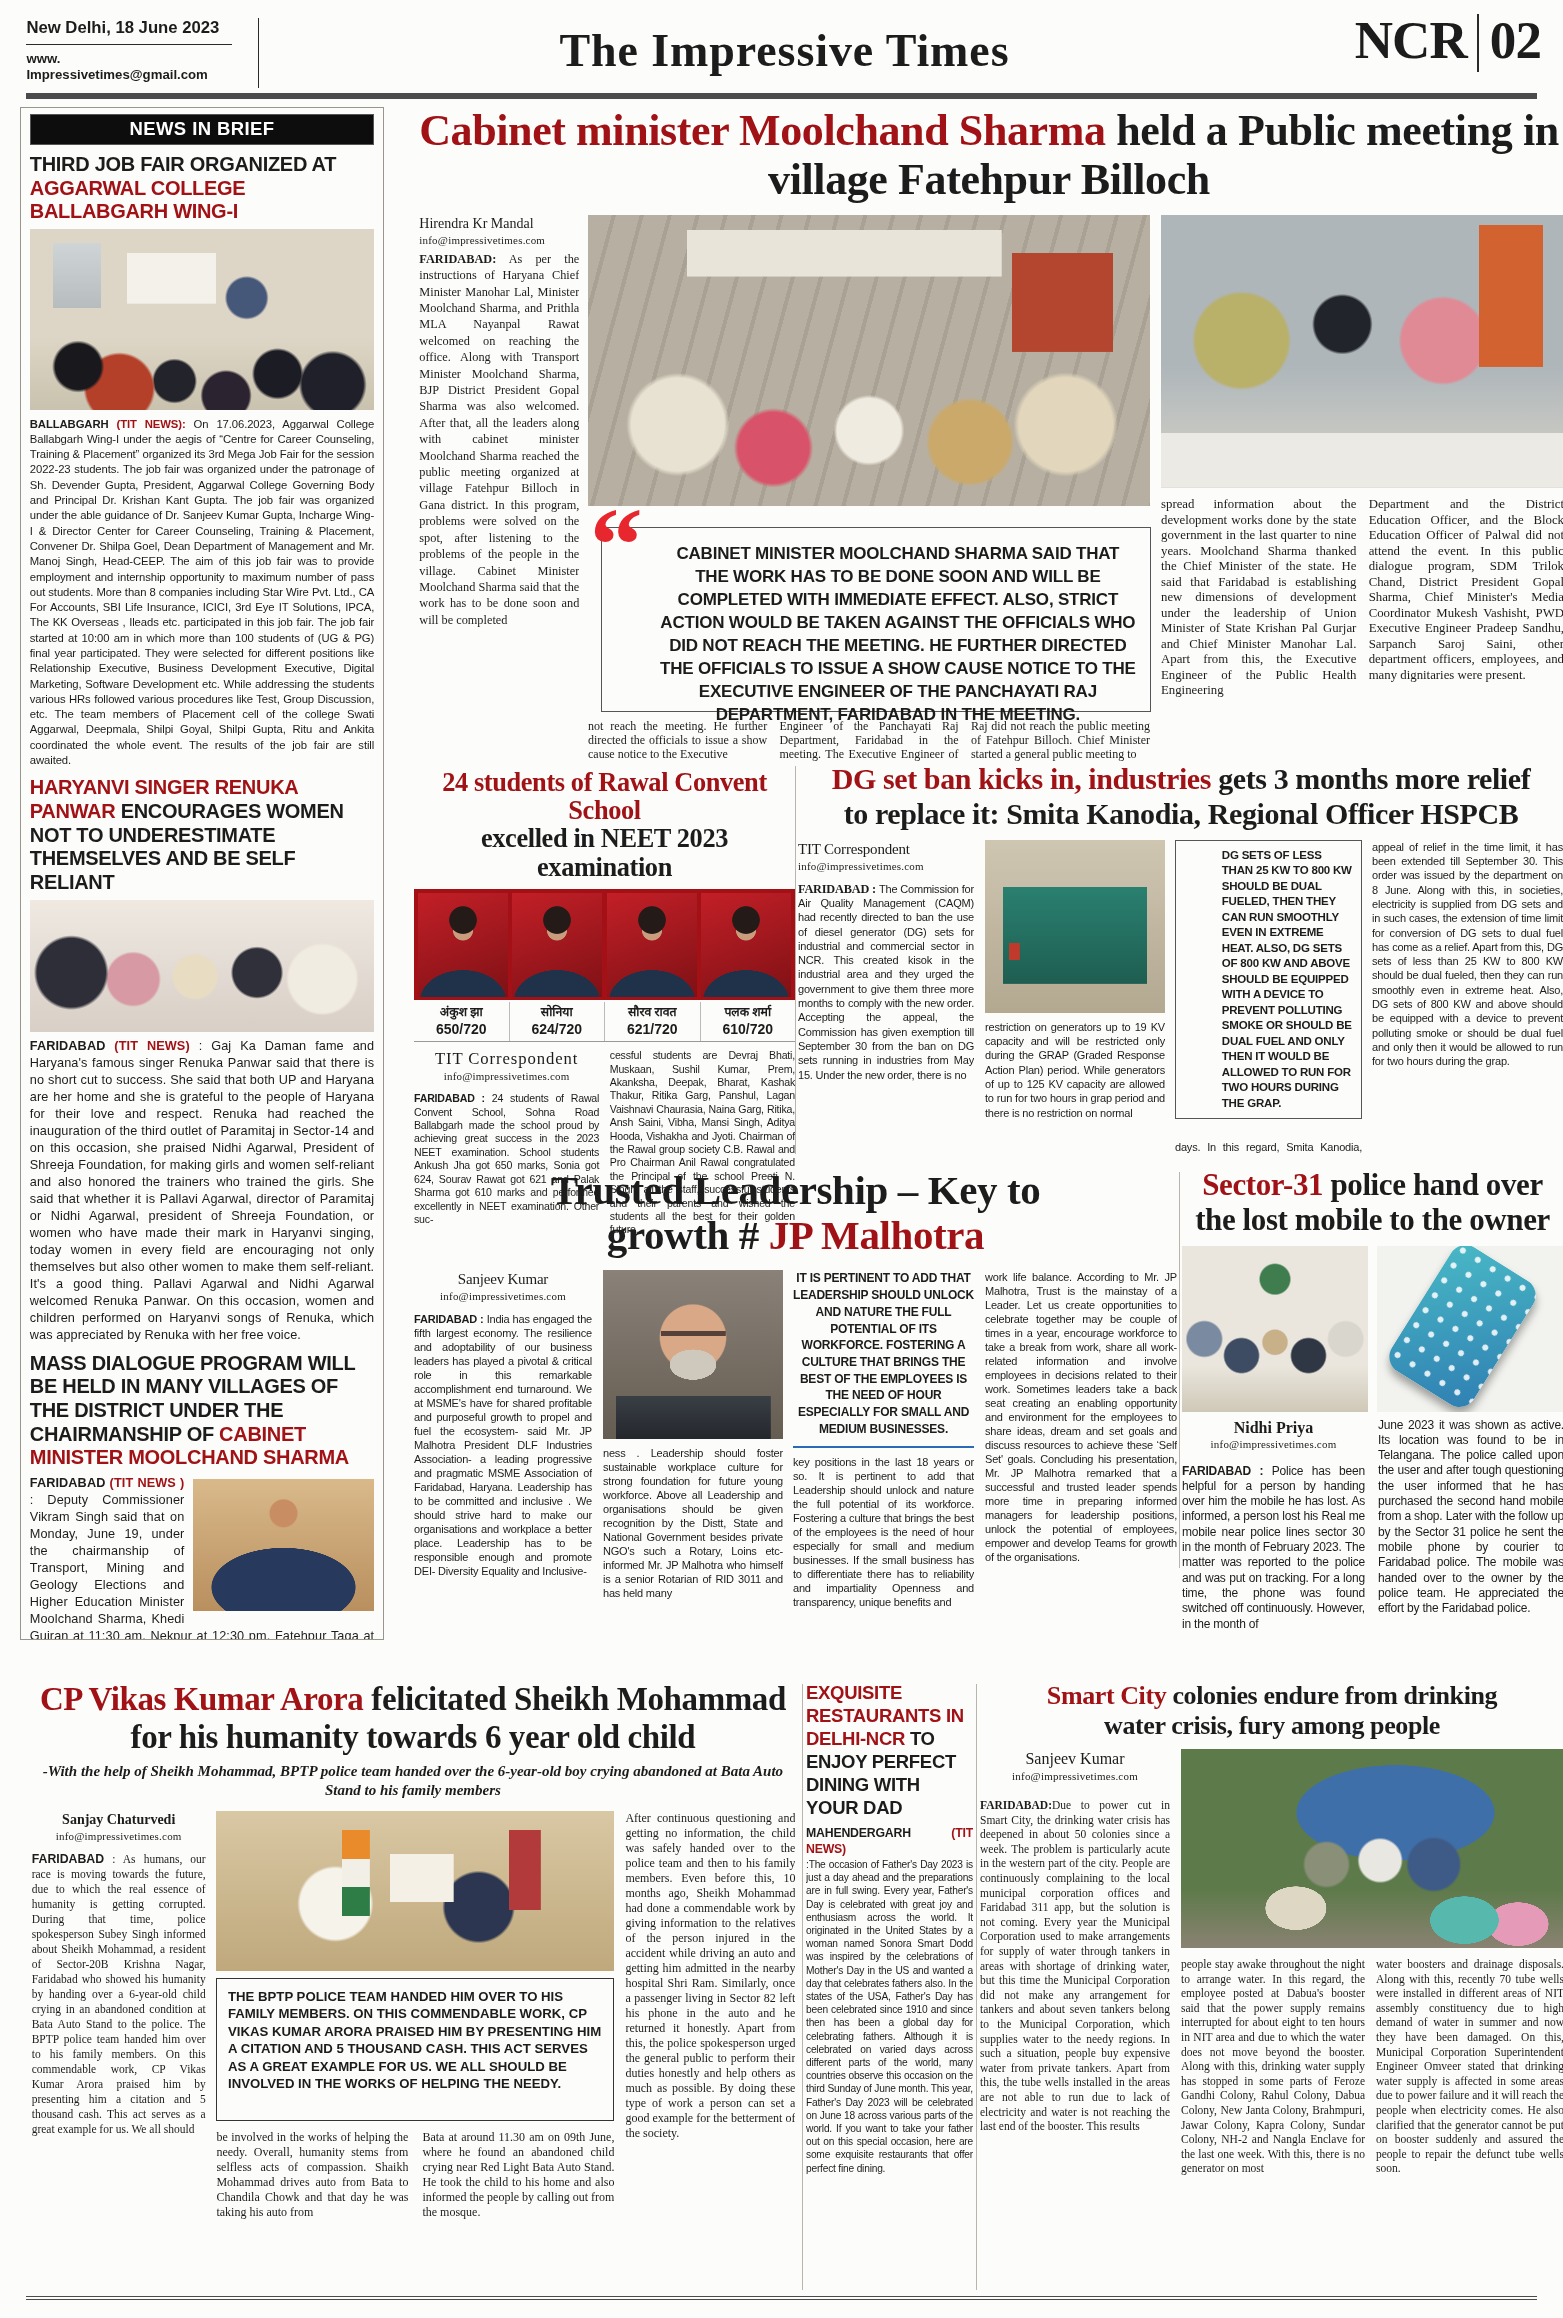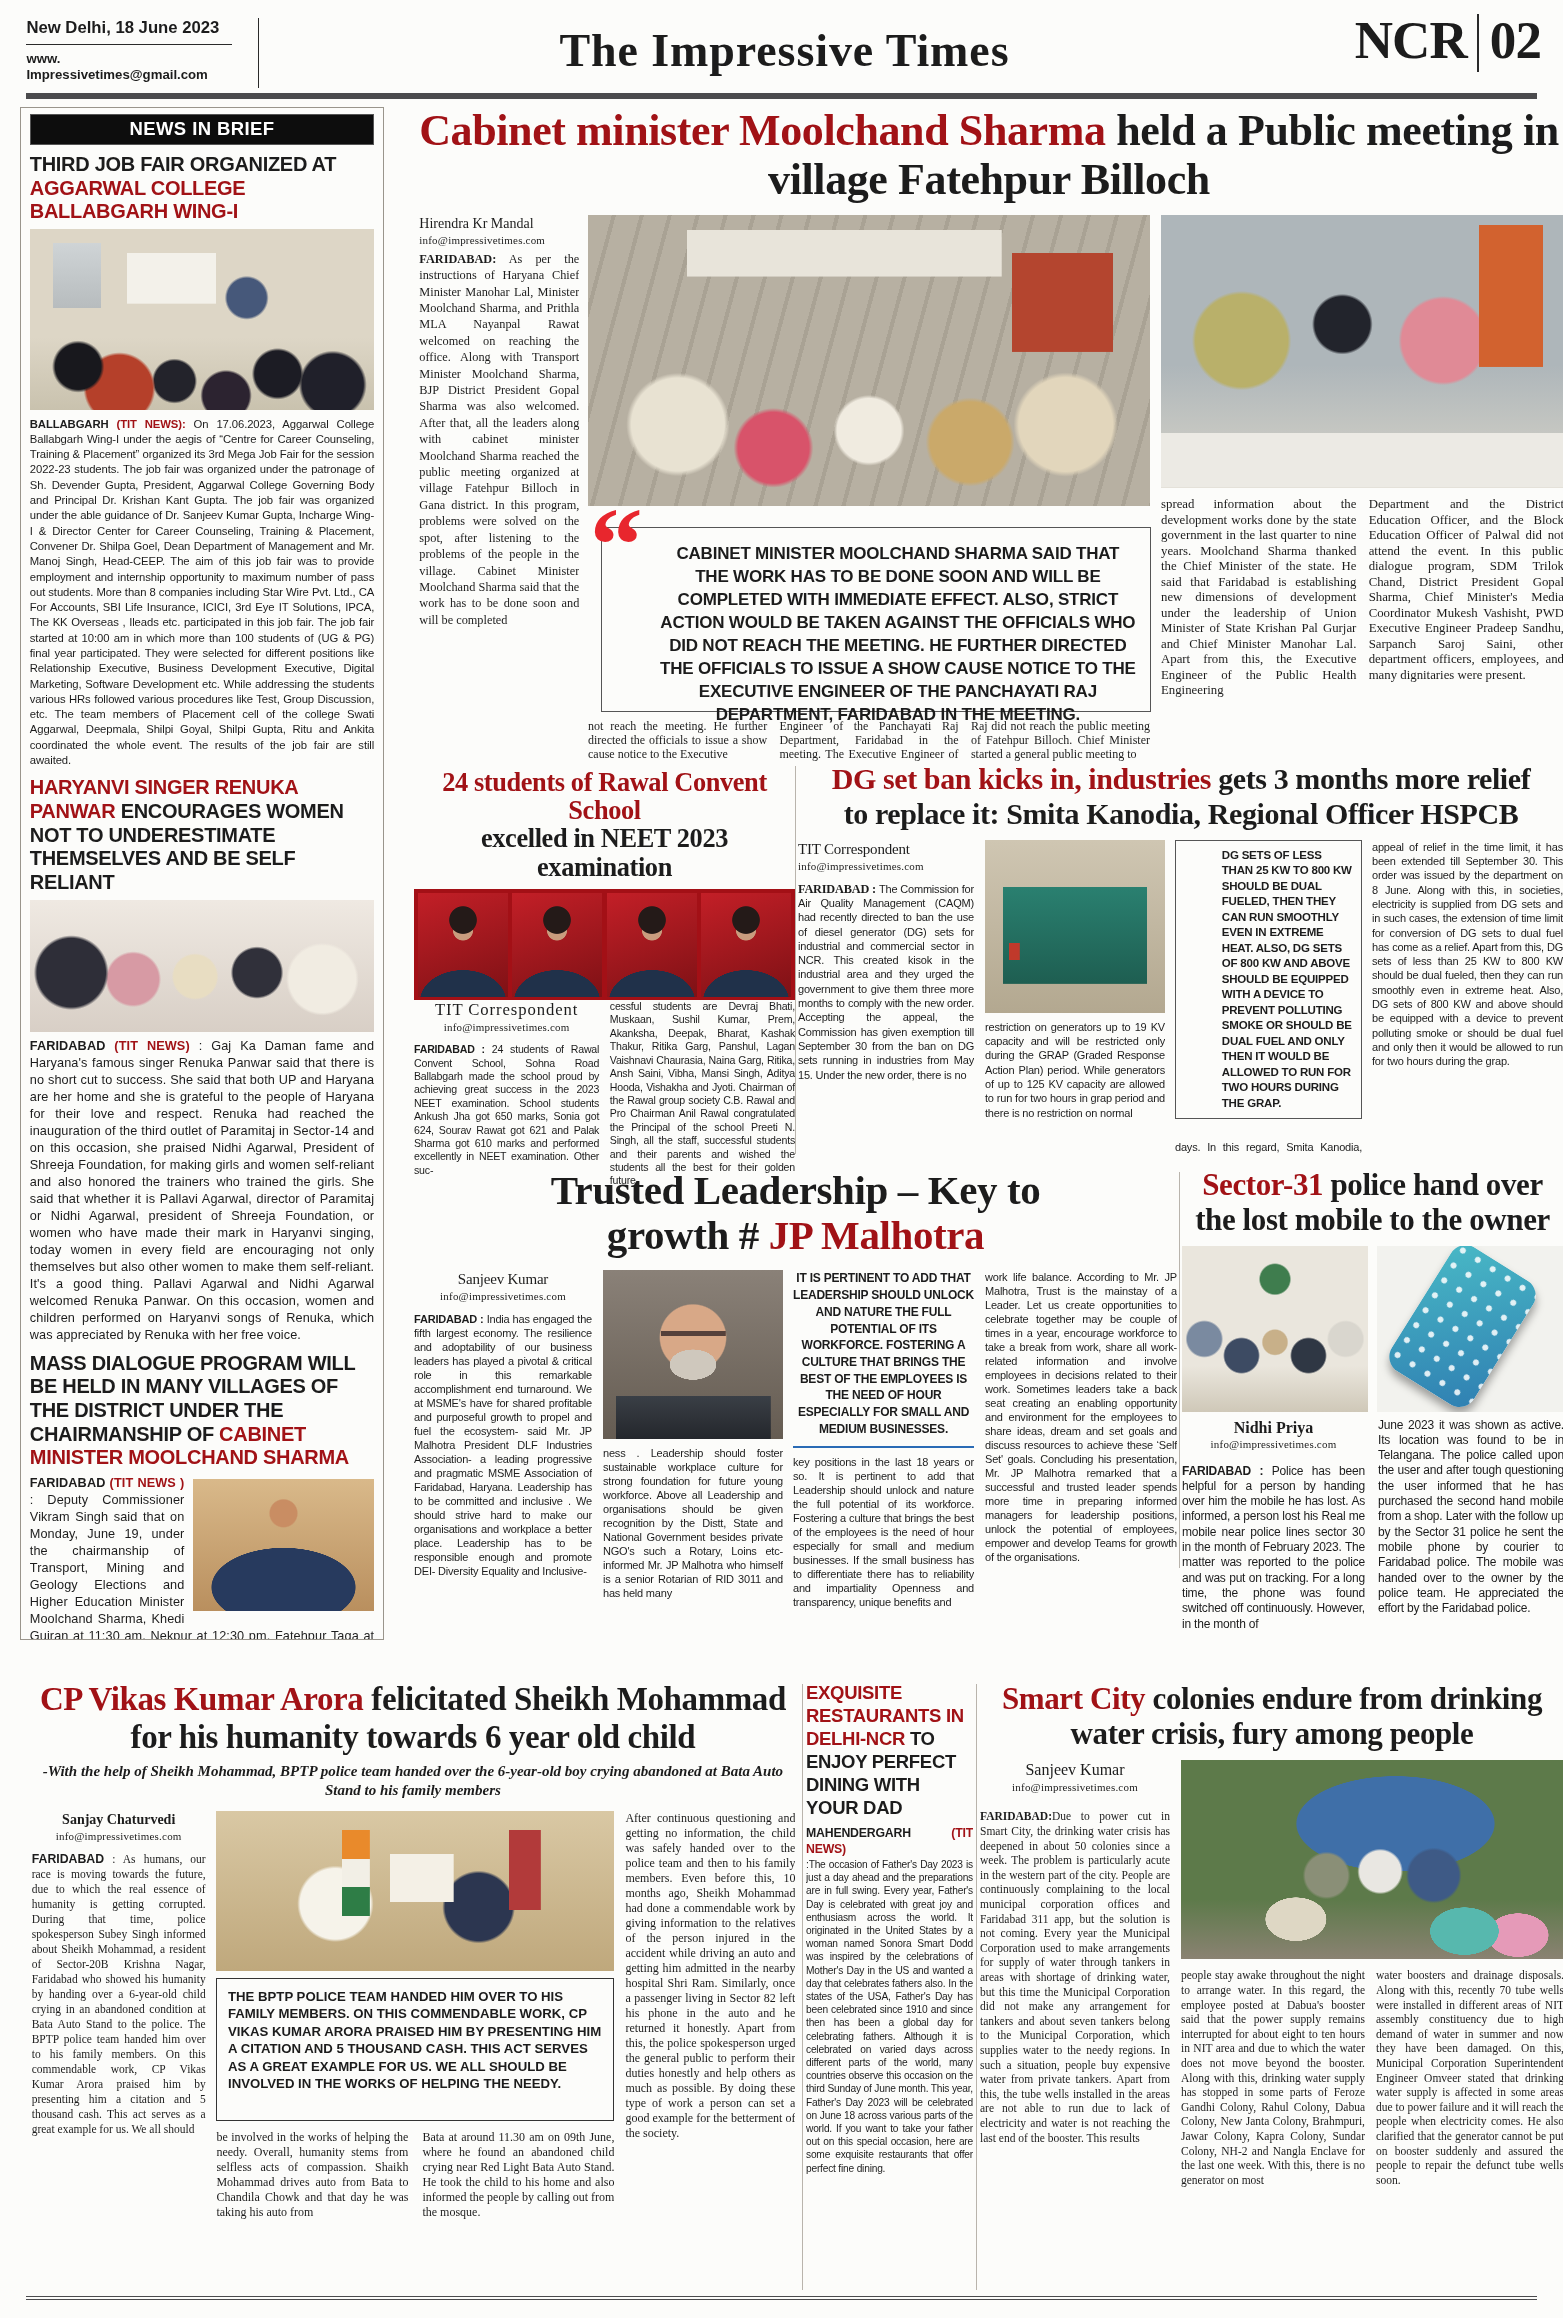--- a/index.html
+++ b/index.html
@@ -125,21 +125,21 @@
   .cp-cA{left:190px;top:319px;width:192px;height:157px;font-size:12px}
   .cp-cB{left:396px;top:319px;width:192px;height:157px;font-size:12px}
   .cp-c4{left:599px;top:0;width:170px;height:476px;font-size:12px}
 
   .ex-sec{position:absolute;left:806px;top:1681px;width:167px;height:613px;overflow:hidden}
   .ex-h{font:bold 18.5px/23px "Liberation Sans",sans-serif;letter-spacing:-0.3px}
   .ex-body{font:10.2px/13.2px "Liberation Sans",sans-serif;letter-spacing:-0.2px;margin-top:7px;text-align:justify}
   .ex-lead{font:bold 12.3px/1.3 "Liberation Sans",sans-serif}
 
   .sc-sec{position:absolute;left:980px;top:1681px;width:584px;height:613px}
-  .sc-h{font-size:31px;line-height:1.14}
+  .sc-h{font-size:26px;line-height:1.14}
   .sc-body{position:relative;margin-top:8.8px;height:520px}
   .sc-c{position:absolute;overflow:hidden;font:11.5px/14.6px "Liberation Serif",serif}
   .sc-by{left:0;top:0;width:190px}
   .sc-by .nm{font:16px/1.25 "Liberation Serif",serif}
   .sc-c1{left:0;top:49px;width:190px;height:470px}
   .sc-ph{left:201px;top:0;width:383px;height:199px}
   .sc-c2{left:201px;top:208px;width:184px;height:312px}
   .sc-c3{left:396px;top:208px;width:188px;height:312px}
 
   
@@ -298,20 +298,26 @@
         <div class="n-card">
             <div class="n-ph ph ph-student"></div>
           </div>
         <div class="n-card">
             <div class="n-ph ph ph-student"></div>
           </div>
         <div class="n-card">
             <div class="n-ph ph ph-student"></div>
           </div>
       </div>
+      <div class="n-cap">
+        <div><span class="n-nm">अंकुश झा</span><br><span class="n-sc">650/720</span></div>
+        <div><span class="n-nm">सोनिया</span><br><span class="n-sc">624/720</span></div>
+        <div><span class="n-nm">सौरव रावत</span><br><span class="n-sc">621/720</span></div>
+        <div><span class="n-nm">पलक शर्मा</span><br><span class="n-sc">610/720</span></div>
+      </div>
       <div class="n-cols">
         <div class="c">
           <div class="by n-by">
             <span class="nm">TIT Correspondent</span>
             <span class="em">info@impressivetimes.com</span>
           </div>
           <p class="jst"><b>FARIDABAD : </b><span>24 students of Rawal Convent School, Sohna Road Ballabgarh made the school proud by achieving great success in the 2023 NEET examination. School students Ankush Jha got 650 marks, Sonia got 624, Sourav Rawat got 621 and Palak Sharma got 610 marks and performed excellently in NEET examination. Other suc-</span></p>
         </div>
         <div class="c jst">cessful students are Devraj Bhati, Muskaan, Sushil Kumar, Prem, Akanksha, Deepak, Bharat, Kashak Thakur, Ritika Garg, Panshul, Lagan Vaishnavi Chaurasia, Naina Garg, Ritika, Ansh Saini, Vibha, Mansi Singh, Aditya Hooda, Vishakha and Jyoti. Chairman of the Rawal group society C.B. Rawal and Pro Chairman Anil Rawal congratulated the Principal of the school Preeti N. Singh, all the staff, successful students and their parents and wished the students all the best for their golden future.</div>
       </div>

